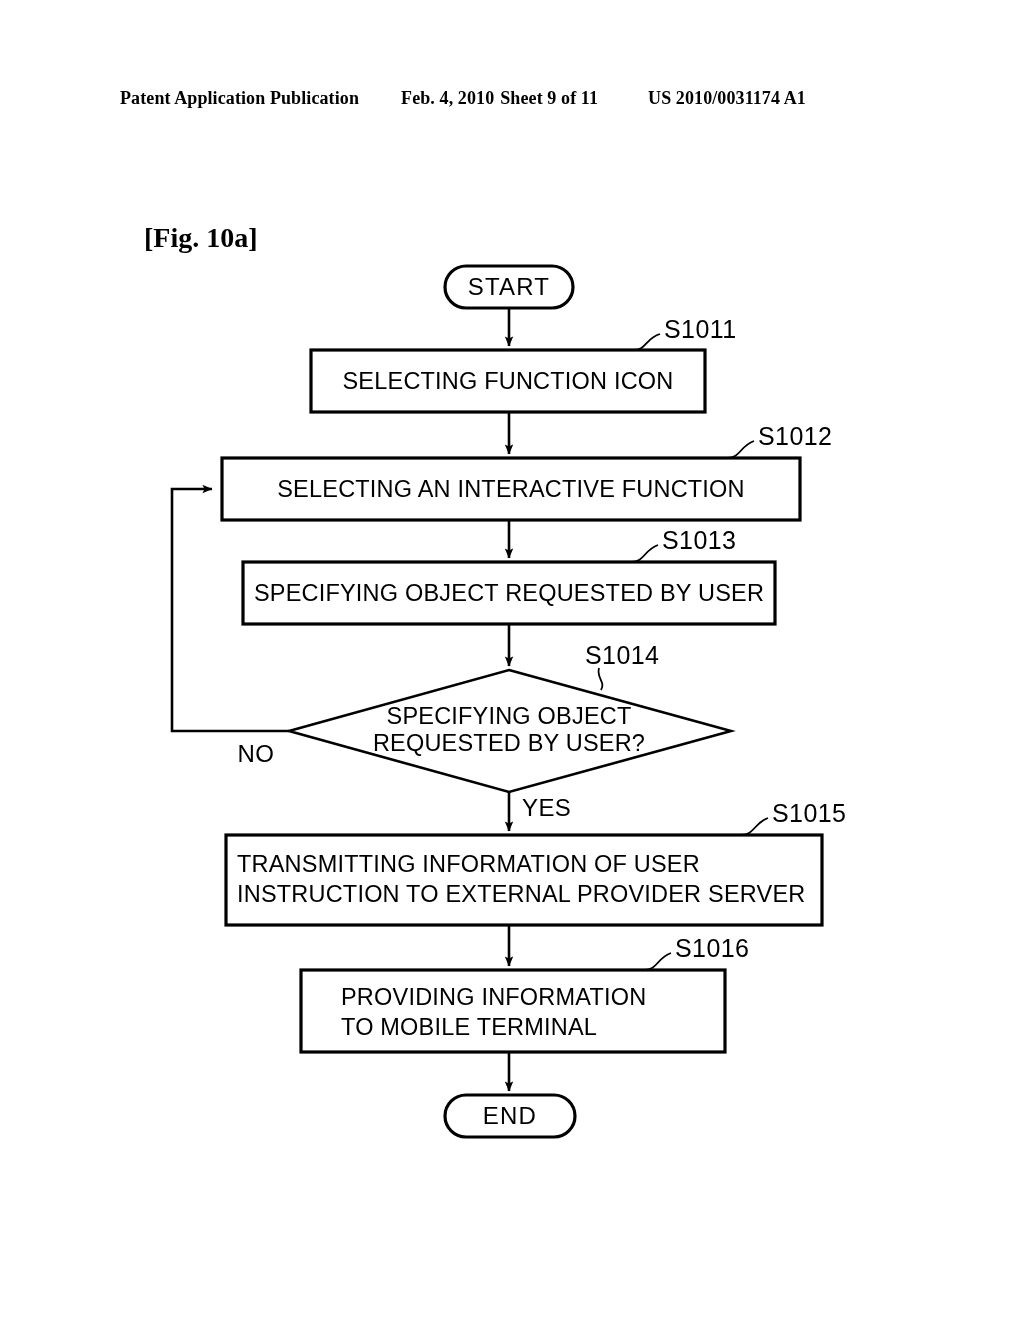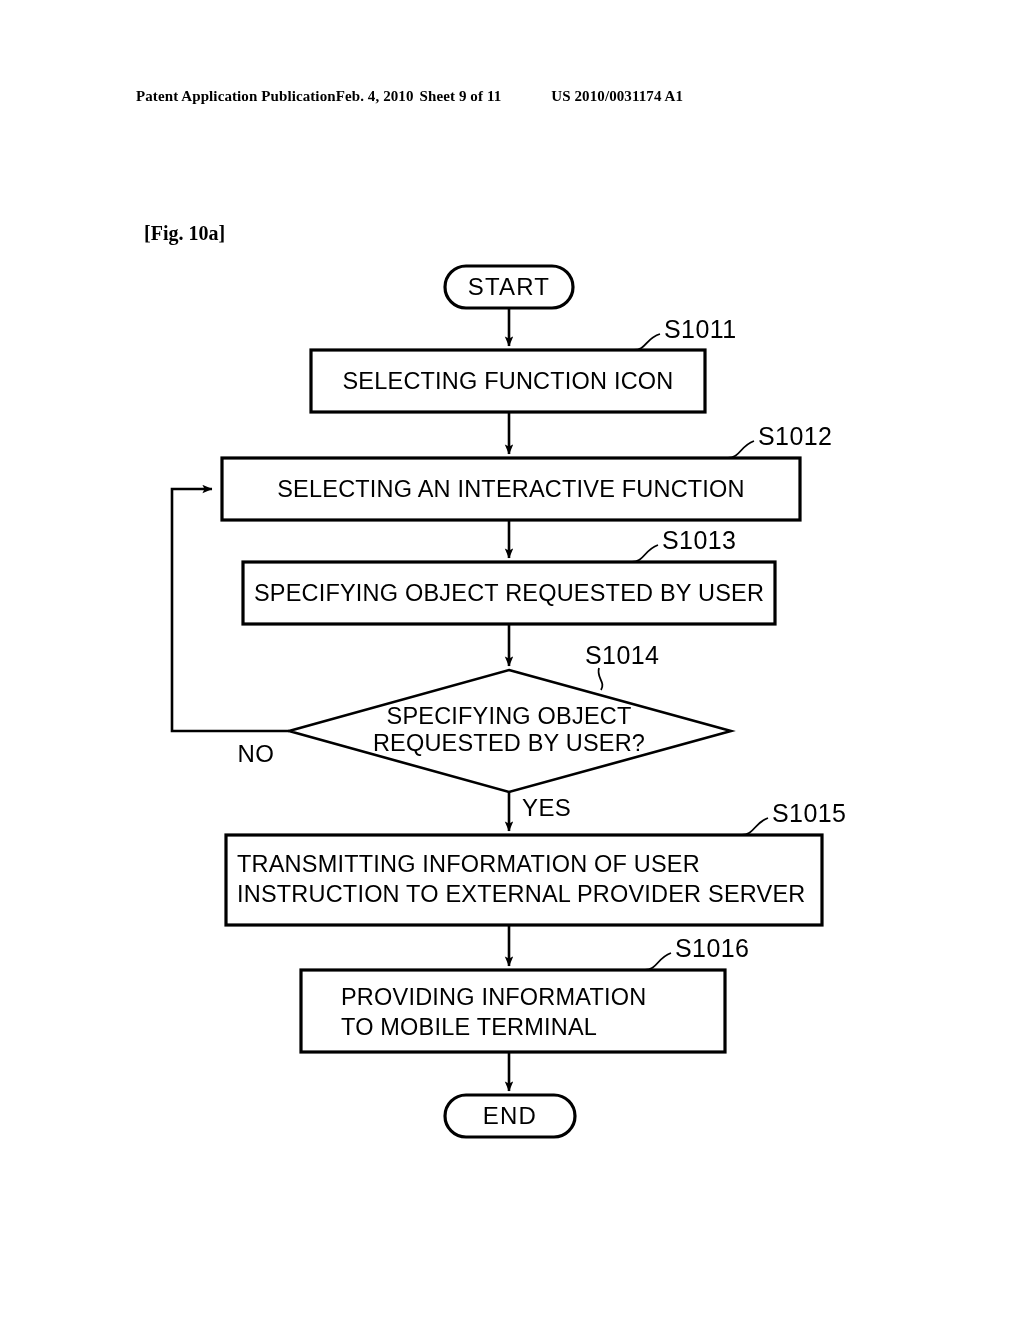--- a/index.html
+++ b/index.html
@@ -14,43 +14,43 @@
     position: relative;
     font-family: "Liberation Serif", serif;
     color: #000000;
     overflow: hidden;
   }
 
   
   .page-header {
     position: absolute;
     top: 88px;
-    left: 136px;
+    left: 120px;
     width: 768px;
     display: flex;
     align-items: baseline;
     font-family: "Liberation Serif", serif;
     font-weight: bold;
-    font-size: 15px;
+    font-size: 18px;
     letter-spacing: 0.1px;
     white-space: nowrap;
   }
   .hdr-pub      { flex: 0 0 auto; }
-  .hdr-date     { flex: 0 0 auto; }
+  .hdr-date     { flex: 0 0 auto; margin-left: 42px; }
   .hdr-sheet    { flex: 0 0 auto; margin-left: 6px; }
   .hdr-patno    { flex: 0 0 auto; margin-left: 50px; }
 
   
   .fig-label {
     position: absolute;
     top: 222px;
     left: 144px;
     font-family: "Liberation Serif", serif;
     font-weight: bold;
-    font-size: 20px;
+    font-size: 28px;
   }
 
   
   #flowchart {
     position: absolute;
     top: 250px;
     left: 0px;
     width: 1024px;
     height: 920px;
   }

